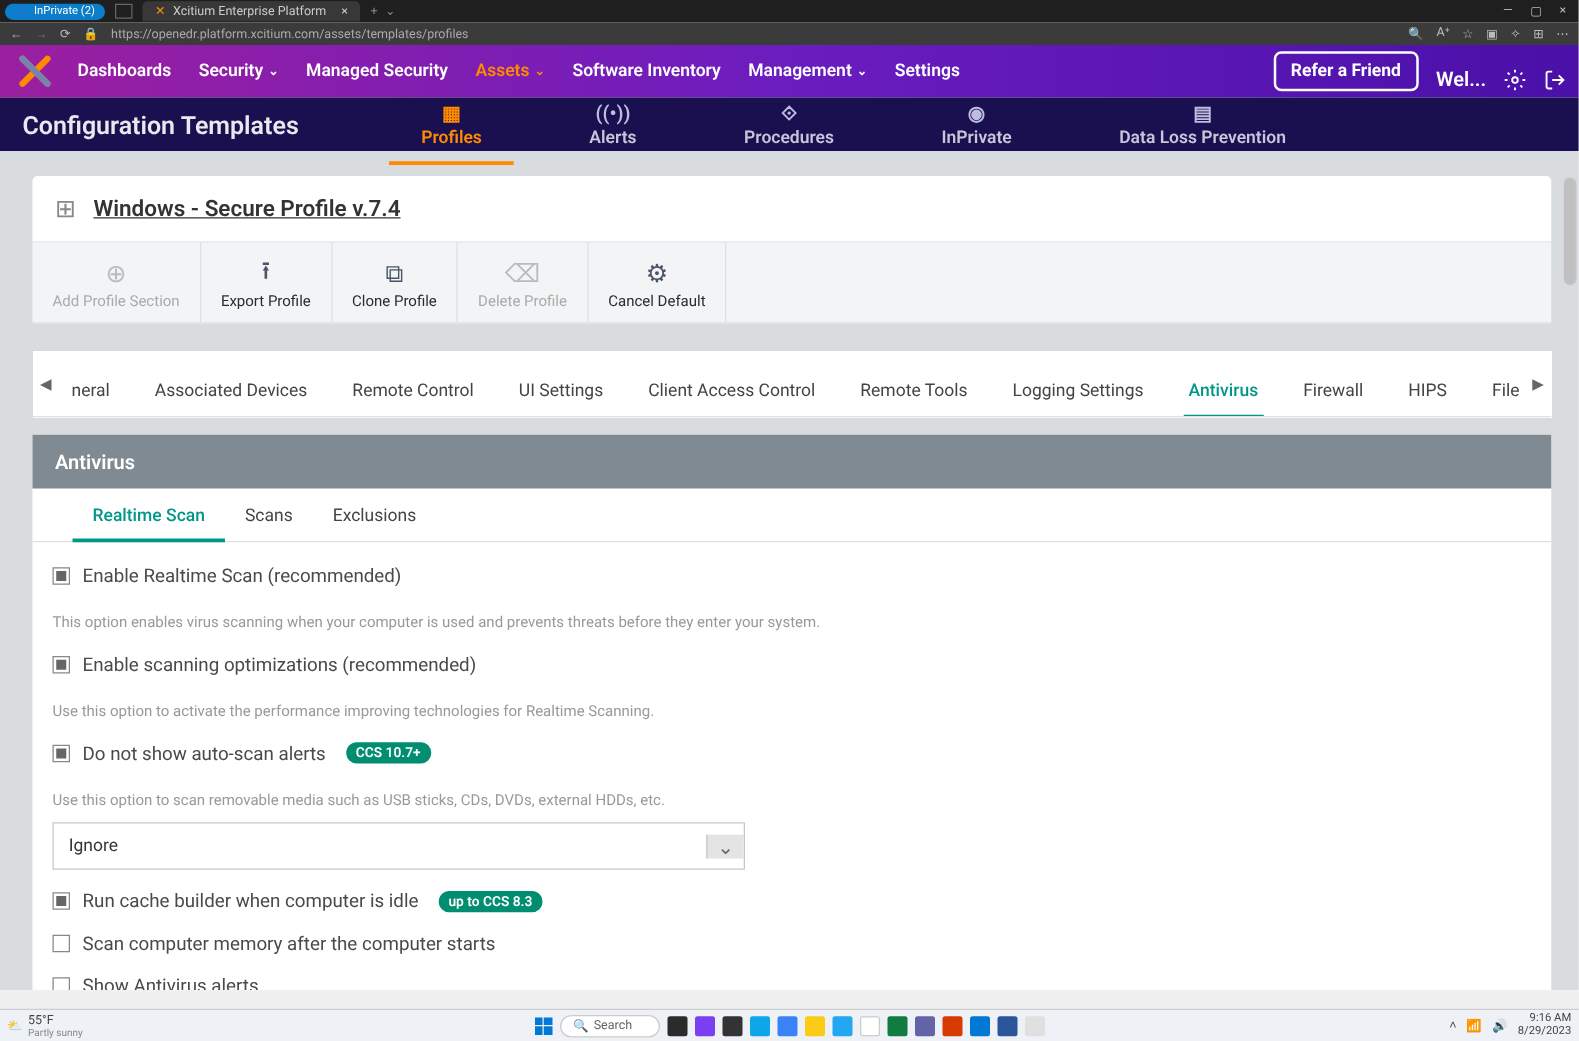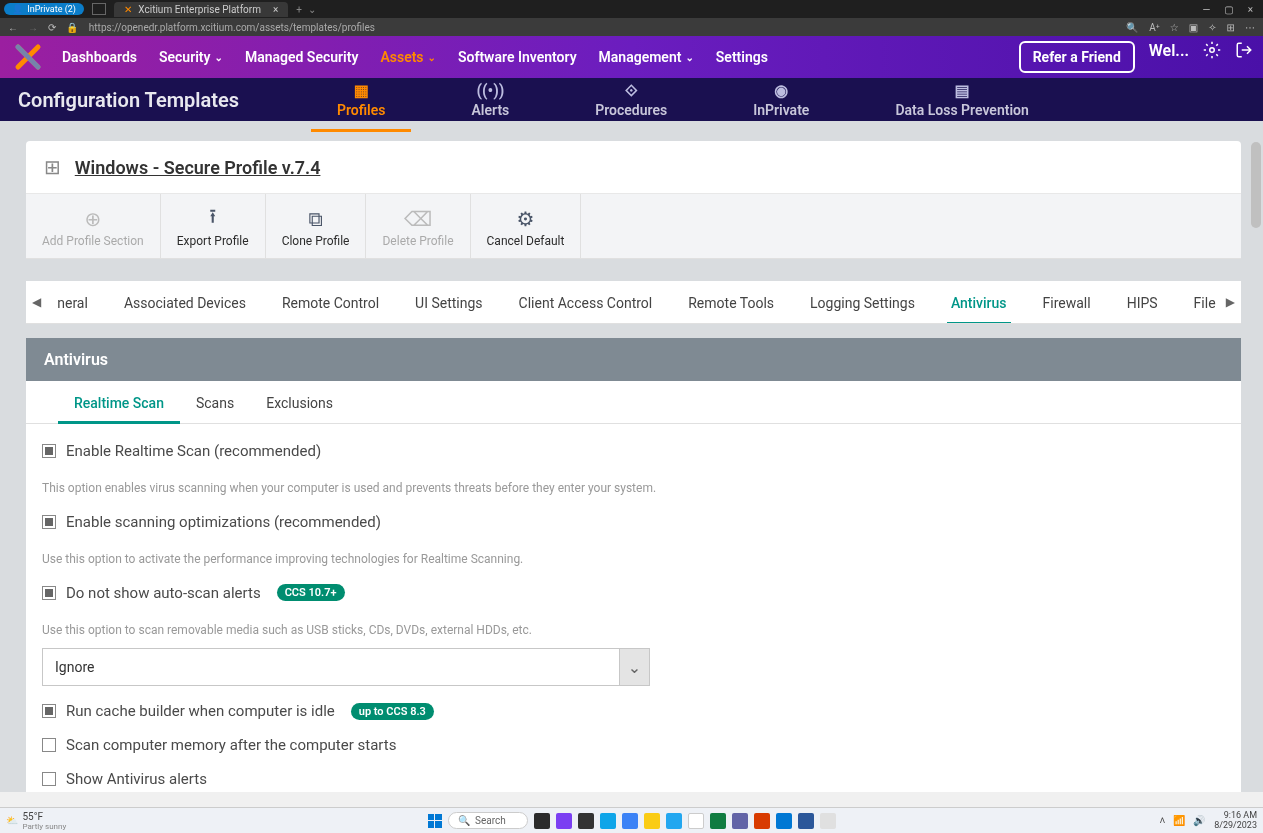--- a/index.html
+++ b/index.html
@@ -17,21 +17,21 @@
   .url { flex: 0 1 auto; color: #aaa; }
   .addrbar-right { margin-left: auto; display: flex; gap: 10px; color: #bbb; }
 
   
   .topnav { background: linear-gradient(90deg,#9b1fa0 0%,#6b1dbf 50%,#4a10a8 100%); height: 42px; display: flex; align-items: center; padding: 0 10px; color: #fff; }
   .logo { width: 36px; height: 36px; margin-right: 16px; display:flex; align-items:center; justify-content:center; }
   .nav-items { display: flex; gap: 22px; align-items: center; font-size: 14px; font-weight: 600; }
   .nav-item { color: #fff; display:flex; align-items:center; gap:4px; cursor:pointer; }
   .nav-item.active { color: #ff8a00; }
   .caret { font-size: 10px; }
-  .nav-right { margin-left: auto; display:flex; align-items:flex-start; gap:14px; }
+  .nav-right { margin-left: auto; display:flex; align-items:flex-end; gap:14px; }
   .refer-btn { border: 2px solid #fff; border-radius: 6px; padding: 6px 12px; font-weight: 700; font-size: 14px; color:#fff; cursor:pointer; }
   .gear { width:18px; height:18px; }
 
   
   .subnav { background: #1a1050; height: 43px; display:flex; align-items:center; color:#fff; padding: 0 18px; }
   .subnav-title { font-size: 20px; font-weight: 600; color:#e8e8ef; margin-right: 60px; }
   .subnav-items { display:flex; gap: 70px; margin-left: 30px; }
   .subnav-item { display:flex; flex-direction:column; align-items:center; gap:2px; font-size:14px; font-weight:600; color:#c8c6da; cursor:pointer; position:relative; padding: 6px 8px; }
   .subnav-item.active { color:#ff8a00; }
   .subnav-item.active::after { content:""; position:absolute; bottom:-8px; left:-18px; right:-18px; height:3px; background:#ff8a00; }
@@ -47,40 +47,40 @@
 
   .toolbar { background:#f3f4f6; display:flex; border-bottom:1px solid #e0e0e0; }
   .tool-btn { padding: 14px 16px 10px; text-align:center; border-right:1px solid #e0e0e0; font-size:12px; color:#2c2c2c; cursor:pointer; display:flex; flex-direction:column; align-items:center; gap:4px; min-width:80px; }
   .tool-btn.disabled { color:#aaa; }
   .tool-icon { font-size:20px; color:#4a5568; height:22px; display:flex; align-items:center; justify-content:center; }
   .tool-btn.disabled .tool-icon { color:#bbb; }
 
   .tabs-strip { background:#fff; display:flex; align-items:center; position:relative; margin-top:22px; border-bottom:1px solid #e0e0e0; }
   .tabs-strip .arrow { padding:10px 6px; color:#666; cursor:pointer; font-size:12px; }
   .tabs-inner { display:flex; gap:28px; padding: 0 6px; overflow:hidden; flex:1; }
-  .tab2 { padding: 14px 4px 12px; font-size:14px; color:#444; cursor:pointer; white-space:nowrap; position:relative; }
+  .tab2 { padding: 24px 4px 12px; font-size:14px; color:#444; cursor:pointer; white-space:nowrap; position:relative; }
   .tab2.active { color:#009688; font-weight:500; }
   .tab2.active::after { content:""; position:absolute; bottom:-1px; left:0; right:0; height:2px; background:#009688; }
 
   .section { background:#fff; margin-top:14px; }
   .section-head { background:#7f8a93; color:#fff; padding:12px 18px; font-size:16px; font-weight:600; }
   .subtabs { display:flex; padding:0 32px; border-bottom:1px solid #e0e0e0; }
   .subtab { padding:14px 16px 12px; font-size:14px; color:#444; cursor:pointer; position:relative; }
   .subtab.active { color:#009688; font-weight:500; }
   .subtab.active::after { content:""; position:absolute; bottom:-1px; left:0; right:0; height:3px; background:#009688; }
 
   .settings-body { padding: 18px 16px 20px; }
   .setting-row { margin-bottom: 16px; }
   .setting-label { display:flex; align-items:center; gap:10px; font-size:15px; color:#4a4a4a; }
   .chk { width:14px; height:14px; border:1px solid #888; display:inline-block; position:relative; flex-shrink:0; }
   .chk.inner::after { content:""; position:absolute; inset:2px; background:#666; }
   .setting-desc { font-size:12px; color:#999; margin-top:20px; margin-left:0; max-width:640px; line-height:1.4; }
   .badge { display:inline-block; background:#008d70; color:#fff; font-size:11px; font-weight:600; padding:2px 8px; border-radius:10px; margin-left:6px; }
 
-  .select-box { margin-top:10px; width:608px; border:1px solid #c7c7c7; display:flex; }
+  .select-box { margin-top:10px; width:554px; border:1px solid #c7c7c7; display:flex;align-items:center; }
   .select-box span { flex:1; padding:10px 12px; font-size:14px; color:#333; }
   .select-box .dd { width:30px; background:#e4e4e4; display:flex; align-items:center; justify-content:center; color:#666; border-left:1px solid #c7c7c7; cursor:pointer; }
 
   
   .scrollbar-v { position:absolute; right:2px; top:142px; width:10px; height:86px; background:#c0c0c0; border-radius:5px; }
 
   
   .taskbar { position:absolute; bottom:0; left:0; right:0; height:26px; background:#eef1f6; border-top:1px solid #ccc; display:flex; align-items:center; font-size:10px; color:#444; padding:0 6px; }
   .weather { display:flex; align-items:center; gap:4px; }
   .tb-center { position:absolute; left:50%; transform:translateX(-50%); display:flex; align-items:center; gap:6px; }

